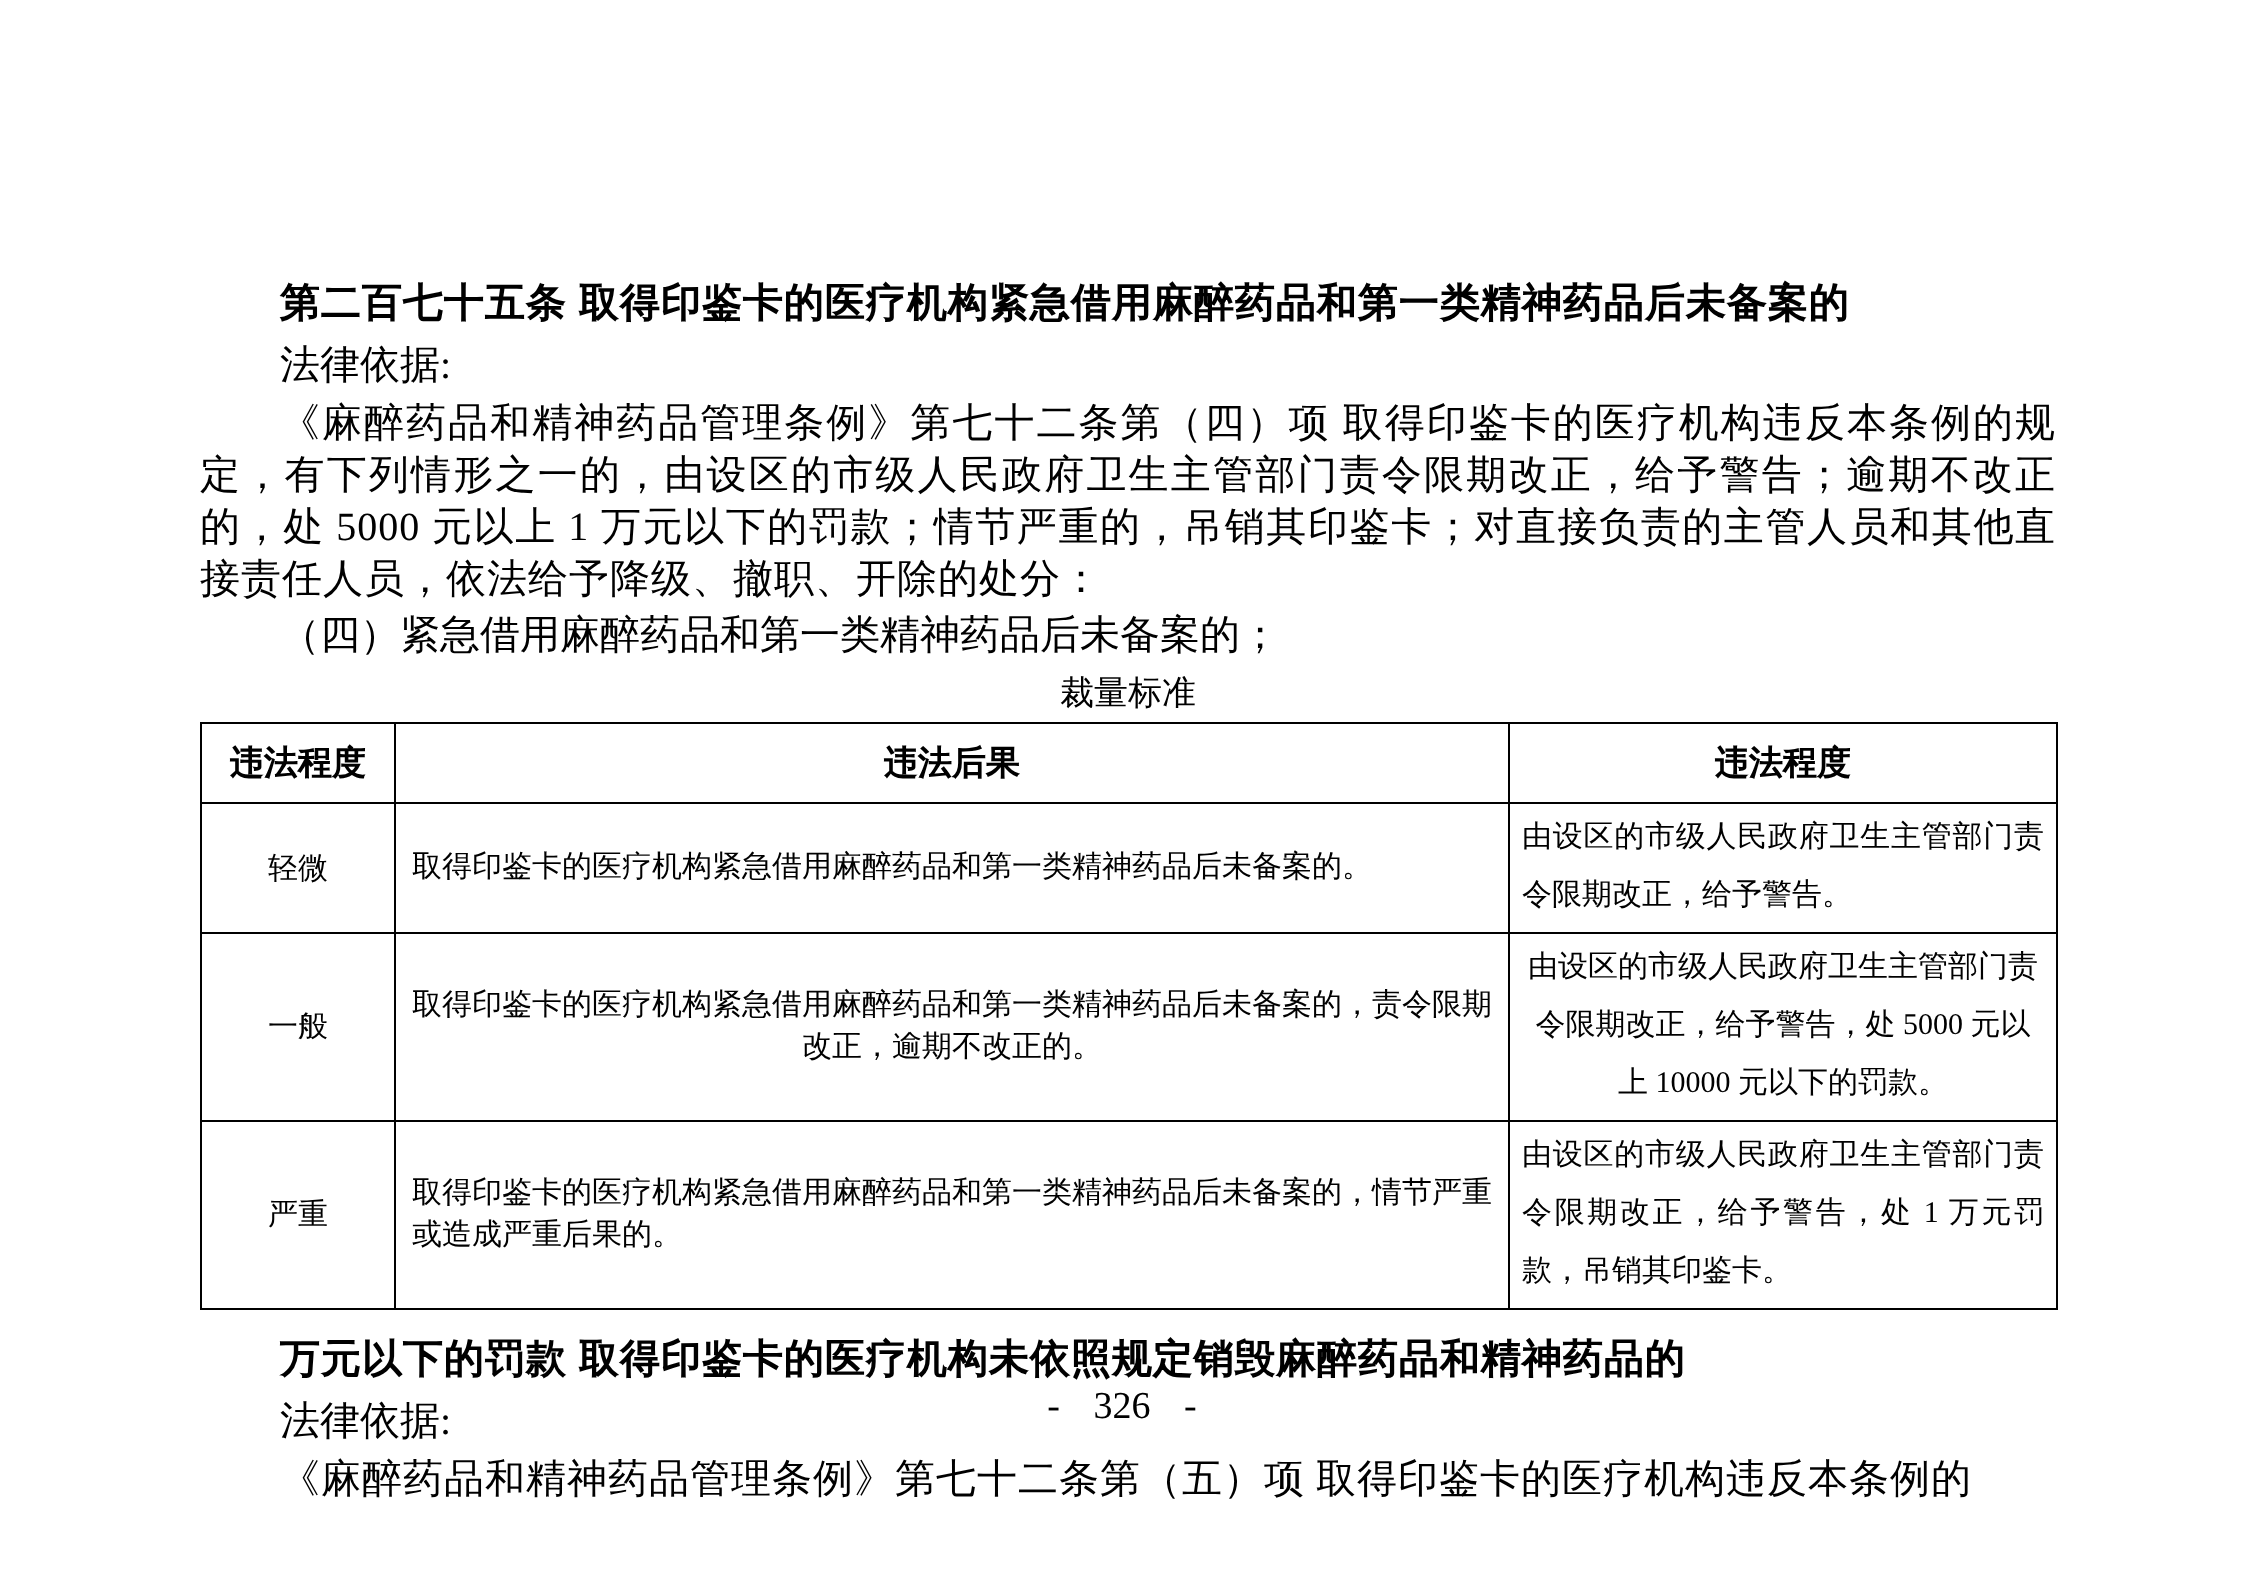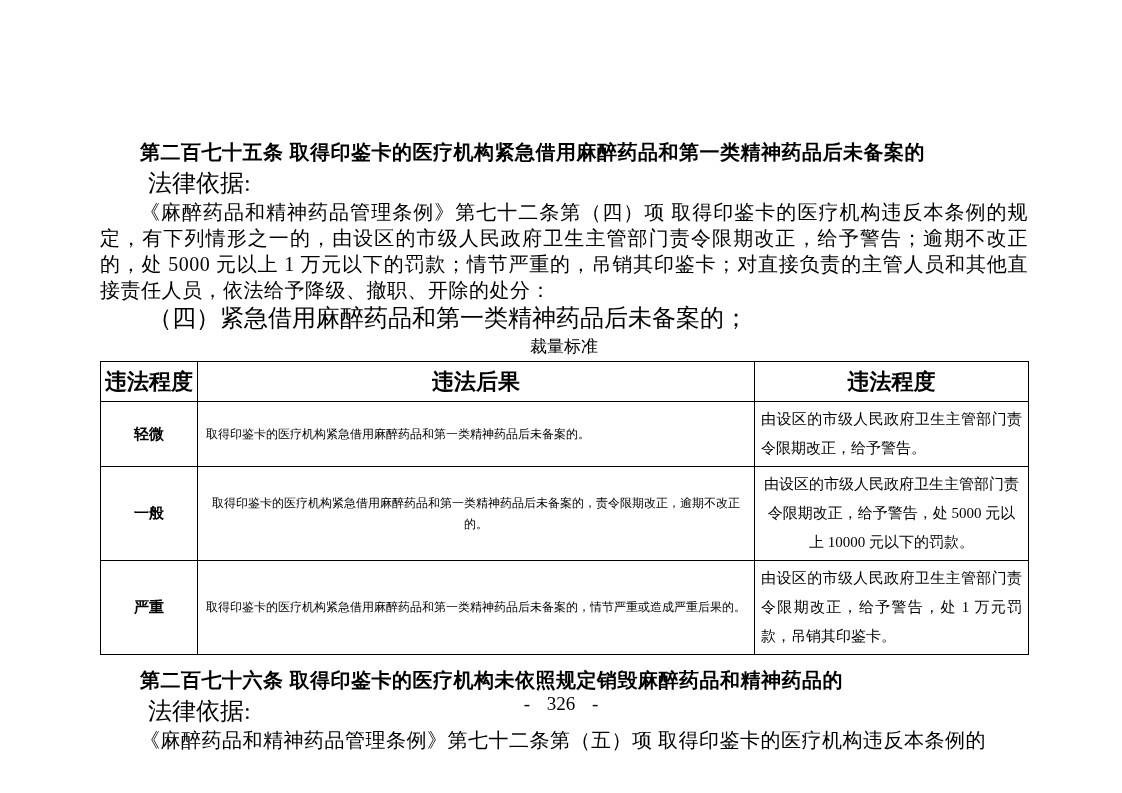--- a/index.html
+++ b/index.html
@@ -25,21 +25,21 @@
   .heading {
     font-family: "Liberation Sans", sans-serif;
     font-size: 20px;
     font-weight: bold;
     line-height: 32px;
     margin: 0;
     text-indent: 2em;
     letter-spacing: 0.5px;
   }
   .line {
-    font-size: 24px;
+    font-size: 20px;
     line-height: 31px;
     margin: 0;
   }
   .indent { text-indent: 2em; }
   .para {
     font-size: 20px;
     line-height: 26px;
     margin: 0;
     text-align: justify;
     text-indent: 2em;
@@ -59,34 +59,34 @@
     width: 928px;
     margin-top: 2px;
   }
   table.standards-table th,
   table.standards-table td {
     border: 1px solid #000000;
     vertical-align: middle;
   }
   table.standards-table th {
     font-family: "Liberation Sans", sans-serif;
-    font-size: 22px;
+    font-size: 17px;
     font-weight: bold;
     height: 40px;
     padding: 0 2px;
   }
   td.degree {
     font-family: "Liberation Sans", sans-serif;
     font-size: 15px;
-    font-weight: bold;
+    font-weight: normal;
     text-align: center;
     padding: 2px;
   }
   td.consequence {
-    font-size: 12px;
+    font-size: 15px;
     line-height: 21px;
     padding: 4px 8px;
     text-align: justify;
   }
   td.range {
     font-size: 15px;
     line-height: 29px;
     padding: 3px 6px;
     text-align: justify;
   }
@@ -145,21 +145,21 @@
           <td class="range">由设区的市级人民政府卫生主管部门责令限期改正，给予警告，处 5000 元以上 10000 元以下的罚款。</td>
         </tr>
         <tr class="row-severe">
           <td class="degree">严重</td>
           <td class="consequence">取得印鉴卡的医疗机构紧急借用麻醉药品和第一类精神药品后未备案的，情节严重或造成严重后果的。</td>
           <td class="range">由设区的市级人民政府卫生主管部门责令限期改正，给予警告，处 1 万元罚款，吊销其印鉴卡。</td>
         </tr>
       </tbody>
     </table>
 
-    <h1 class="heading heading-276">第二百七十六条 取得印鉴卡的医疗机构未依照规定销毁麻醉药品和精神药品的</h1>
+    <h1 class="heading heading-276">万元以下的罚款 取得印鉴卡的医疗机构未依照规定销毁麻醉药品和精神药品的</h1>
 
     <p class="line indent">法律依据:</p>
 
     <p class="para">《麻醉药品和精神药品管理条例》第七十二条第（五）项 取得印鉴卡的医疗机构违反本条例的</p>
 
   </div>
 
   <div class="footer">- 326 -</div>
 </div>
 

